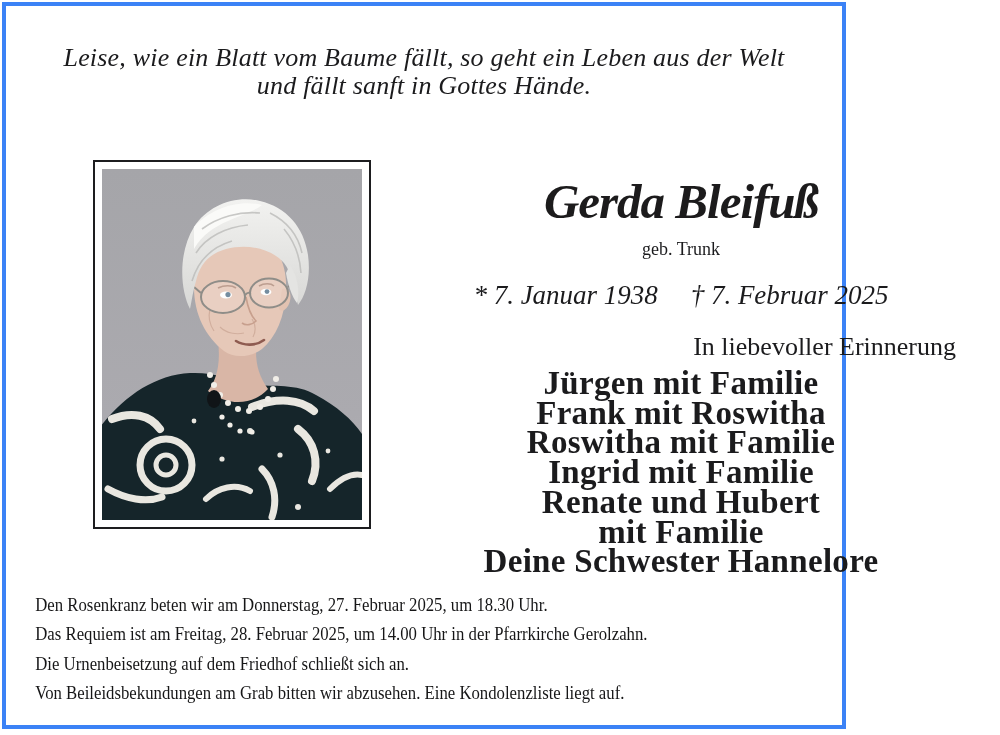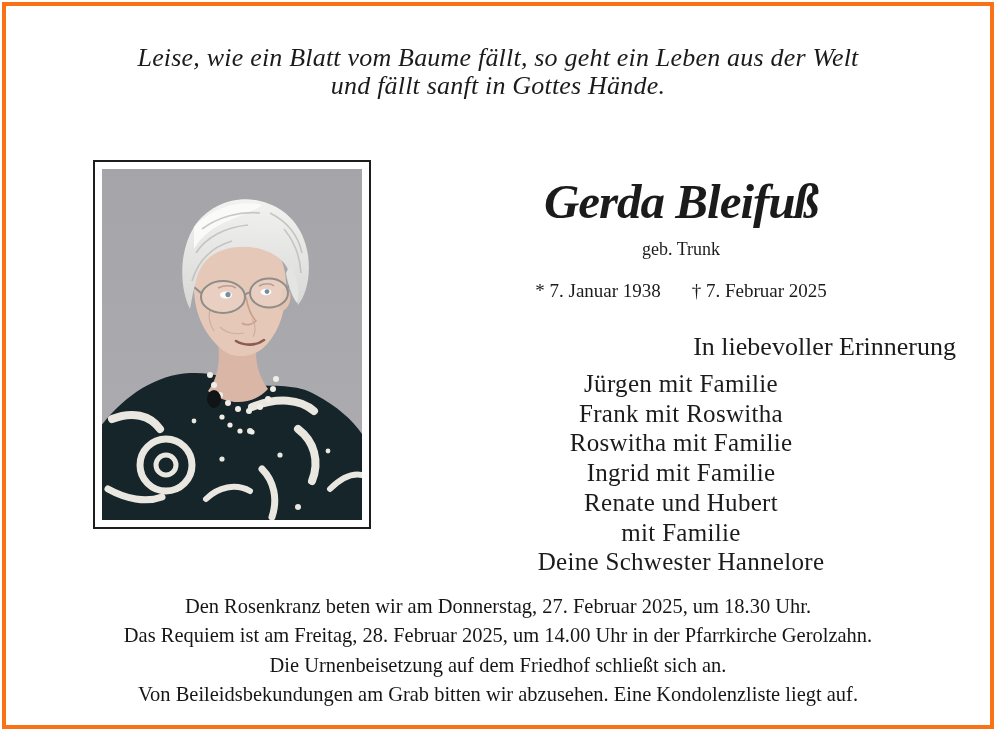--- a/index.html
+++ b/index.html
@@ -8,22 +8,22 @@
     width: 1000px;
     height: 735px;
     background: #ffffff;
     font-family: "Liberation Serif", serif;
     color: #1b1b1d;
     overflow: hidden;
   }
   .notice-frame {
     position: absolute;
     left: 2px; top: 2px;
-    width: 992px; height: 727px;
-    border: 4px solid #f97316;
+    width: 844px; height: 727px;
+    border: 4px solid #3b82f6;
     background: #ffffff;
     box-sizing: border-box;
   }
   
   .epitaph {
     position: absolute;
     left: 0; top: 38px;
     width: 100%;
     text-align: center;
     font-style: italic;
@@ -64,47 +64,48 @@
   .maiden-name {
     position: absolute;
     left: 0; top: 233px;
     width: 100%;
     font-size: 18px;
   }
   .dates-line {
     position: absolute;
     left: 0; top: 274px;
     width: 100%;
-    font-size: 19px;
+    font-size: 27px;
     white-space: nowrap;
+    font-style: italic;
   }
   .dates-line .death { margin-left: 26px; }
   .memorial-line {
     position: absolute;
     left: 0; top: 326px;
     width: 100%;
     font-size: 26px;
     text-align: right;
   }
   .mourners {
     position: absolute;
     left: 0; top: 363px;
     width: 100%;
-    font-weight: normal;
-    font-size: 25px;
+    font-weight: bold;
+    font-size: 33px;
     line-height: 29.7px;
     letter-spacing: 0.3px;
   }
   
   .announcements {
     position: absolute;
     left: 0; top: 585px;
     width: 100%;
-    text-align: center;
-    font-size: 22px;
+    text-align: left;
+    font-size: 18px;
     line-height: 29.3px;
     color: #161617;
   }
   .announcements .line {
     transform: scaleX(0.93);
     transform-origin: 50% 50%;
     white-space: nowrap;
   }
 </style>
 </head>

